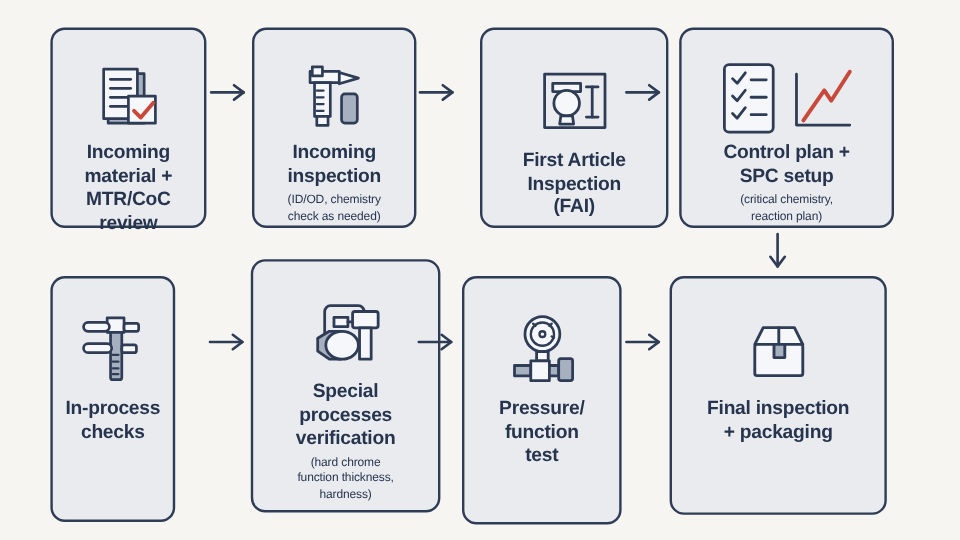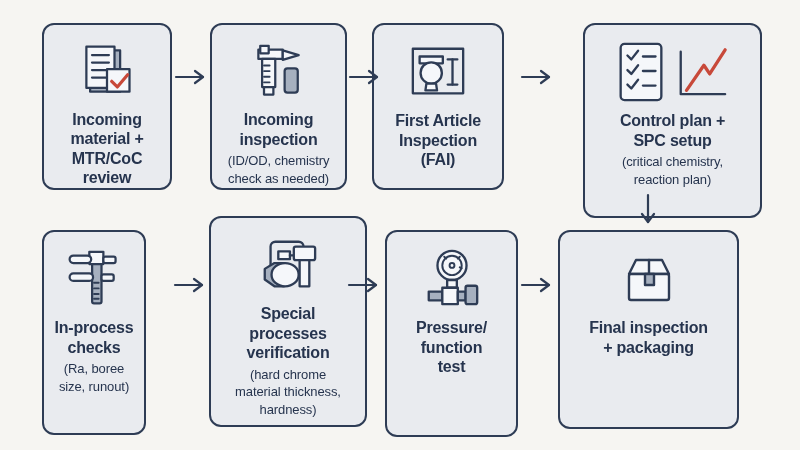--- a/index.html
+++ b/index.html
@@ -14,40 +14,40 @@
   *{margin:0;padding:0;box-sizing:border-box;}
   body{background:#ddd;font-family:"Liberation Sans",sans-serif;}
   .canvas{
     position:relative;width:800px;height:450px;background:var(--background);
     overflow:hidden;
   }
   .step{
     position:absolute;background:var(--box-fill);
     border:2px solid var(--outline);border-radius:12px;
     display:flex;flex-direction:column;align-items:center;
-    padding-top:13px;
+    padding-top:26px;
   }
   .b1{left:42px;top:23px;width:130px;height:167px}
   .b2{left:210px;top:23px;width:137px;height:167px}
-  .b3{left:372px;top:23px;width:132px;height:167px}
-  .b4{left:583px;top:23px;width:179px;height:195px}
+  .b3{left:400px;top:23px;width:157px;height:167px}
+  .b4{left:566px;top:23px;width:179px;height:167px}
   .b5{left:42px;top:230px;width:104px;height:205px}
   .b6{left:209px;top:216px;width:158px;height:211px}
   .b7{left:385px;top:230px;width:133px;height:207px}
   .b8{left:558px;top:230px;width:181px;height:199px}
   .iconwrap{
     height:68px;display:flex;align-items:center;justify-content:center;
     gap:8px;margin-bottom:5px;
   }
   .title{
     font-size:16px;font-weight:700;color:var(--text);text-align:center;
     line-height:1.22;white-space:pre-line;letter-spacing:-0.2px;
   }
   .subtitle{
-    font-size:13px;font-weight:400;color:var(--text);text-align:center;
+    font-size:10px;font-weight:400;color:var(--text);text-align:center;
     line-height:1.38;white-space:pre-line;margin-top:3px;letter-spacing:-0.1px;
   }
   
   .ln{stroke:var(--outline);stroke-width:2.4;fill:none;stroke-linecap:round;stroke-linejoin:round;}
   .fw{fill:var(--icon-white);}
   .fg{fill:var(--icon-gray);}
   .red{stroke:var(--accent-red);}
   .thin{stroke-width:2;}
   .arrow{position:absolute;}
   .aln{stroke:var(--outline);stroke-width:2.2;fill:none;stroke-linecap:round;stroke-linejoin:round;}
@@ -150,41 +150,39 @@
         <line class="ln thin" x1="32" y1="53" x2="37" y2="53"></line>
         <rect class="ln fw" x="27" y="3" width="15" height="13"></rect>
         <rect class="ln fw" x="6" y="7" width="23" height="8" rx="4"></rect>
         <rect class="ln fw" x="42" y="8" width="13" height="7" rx="2"></rect>
         <rect class="ln fw" x="6" y="26" width="25" height="8" rx="4"></rect>
         <rect class="ln fw" x="40" y="27" width="13" height="7" rx="2"></rect>
       </svg>
     </div>
     <div class="title">In-process
 checks</div>
-    <div class="subtitle">(Ra, boree
-size, runout)</div>
   </div>
 
   <div class="step b6">
     <div class="iconwrap">
       <svg width="62" height="62" viewBox="0 0 64 64">
         <rect class="ln" x="14" y="8" width="34" height="32" rx="5"></rect>
         <path class="ln fg" d="M8 36 l10 -6 h10 v24 h-10 l-10 -7 z"></path>
         <ellipse class="ln fw" cx="29" cy="42" rx="14" ry="12"></ellipse>
         <rect class="ln fw" x="22" y="18" width="12" height="8"></rect>
         <line class="ln" x1="34" y1="22" x2="40" y2="22"></line>
         <rect class="ln fw" x="38" y="13" width="22" height="14" rx="2"></rect>
         <rect class="ln fw" x="44" y="27" width="10" height="27"></rect>
       </svg>
     </div>
     <div class="title">Special
 processes
 verification</div>
     <div class="subtitle">(hard chrome
-material thickness,
+function thickness,
 hardness)</div>
   </div>
 
   <div class="step b8">
     <div class="iconwrap">
       <svg width="64" height="62" viewBox="0 0 64 62">
         <path class="ln fw" d="M12 26 L19 12 h26 L52 26 z"></path>
         <line class="ln" x1="32" y1="12" x2="32" y2="26"></line>
         <rect class="ln fw" x="12" y="26" width="40" height="26" rx="2"></rect>
         <rect class="ln fg" x="28" y="26" width="9" height="11"></rect>

